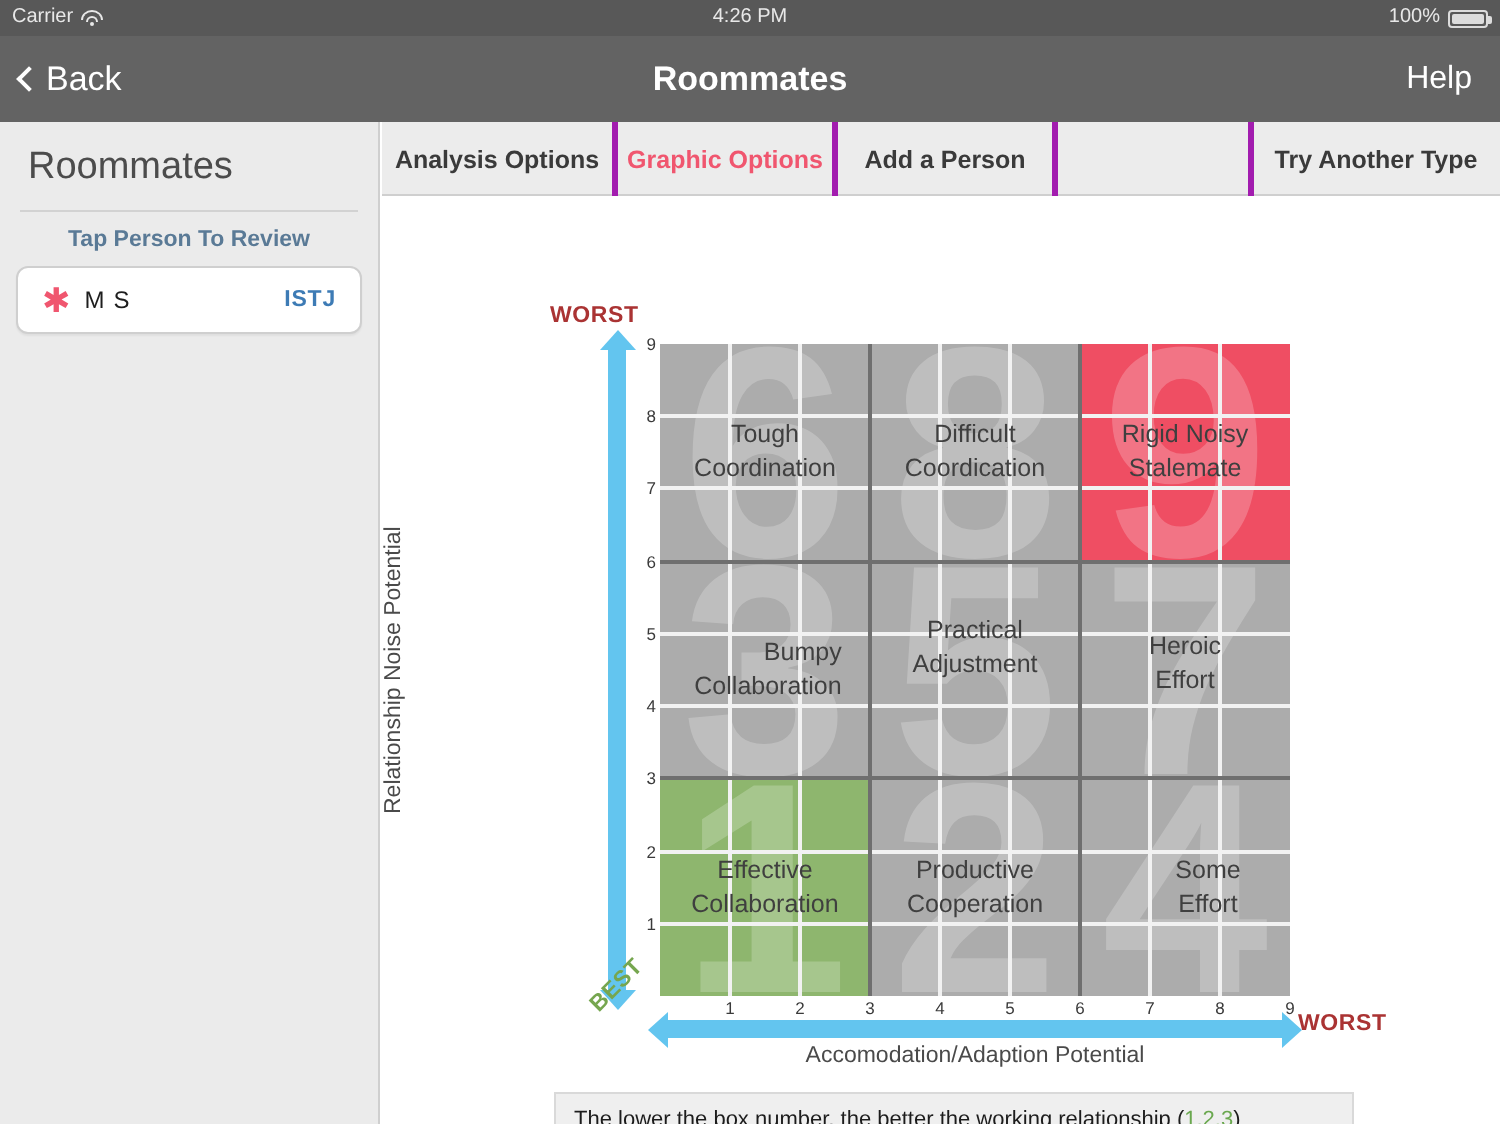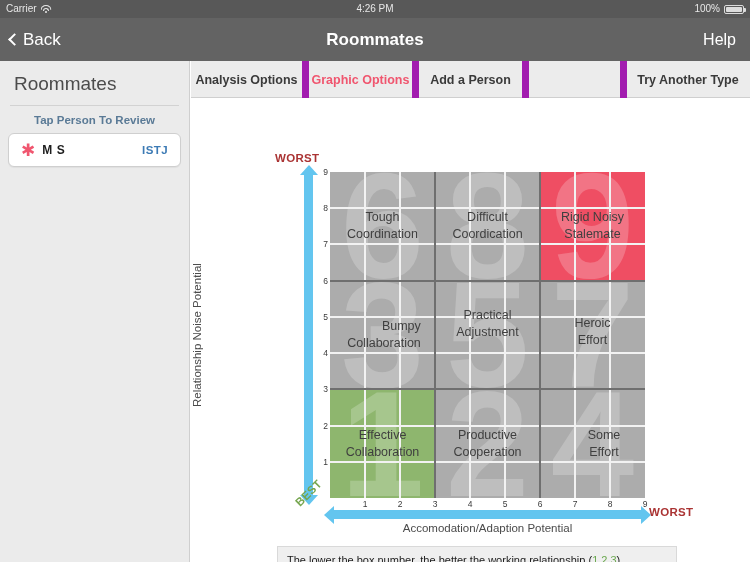--- a/index.html
+++ b/index.html
@@ -52,32 +52,32 @@
   }
   .sidebar-title { padding: 12px 0 10px 14px; font-size: 19px; color: #4c4c4c; }
   .sidebar-sep { height: 1px; background: #d2d2d2; margin: 0 10px; }
   .sidebar-sub { text-align: center; font-size: 11.5px; font-weight: bold; color: #5a7a96; padding: 8px 0 7px 0; }
   .person-card {
     margin: 0 8px; height: 34px; background: #fff; border: 1px solid #cfcfcf; border-radius: 6px;
     display: flex; align-items: center; padding: 0 12px; cursor: pointer;
     box-shadow: 0 1px 1px rgba(0,0,0,0.05);
   }
   .asterisk-icon { color: #f0566f; font-size: 17px; line-height: 1; margin-right: 7px; }
-  .person-name { font-size: 12px; font-weight: bold; color: #1e1e1e; letter-spacing: 0.6px; flex: 1; }
+  .person-name { font-size: 12px; font-weight: normal; color: #1e1e1e; letter-spacing: 0.6px; flex: 1; }
   .person-type { font-size: 11.5px; font-weight: bold; color: #3d7bb5; letter-spacing: 0.4px; }
 
   
   .main { position: absolute; left: 191px; top: 61px; width: 559px; height: 501px; background: #fff; }
 
   
   .tabbar { position: relative; height: 37px; background: #ececec; border-bottom: 1px solid #cfcfcf; display: flex; }
   .tab {
     display: flex; align-items: center; justify-content: center;
     font-size: 12.5px; font-weight: bold; color: #3a3a3a;
-    border-right: 7px solid #a21caf; cursor: pointer; height: 37px;
+    border-right: 3px solid #a21caf; cursor: pointer; height: 37px;
   }
   .tab.t0 { width: 118px; }
   .tab.t1 { width: 110px; color: #f0566f; }
   .tab.t2 { width: 110px; }
   .tab.t3 { width: 98px; }
   .tab.t4 { width: 122px; border-right: none; }
 
   
   .chart-wrap { position: relative; width: 559px; height: 464px; }
 

